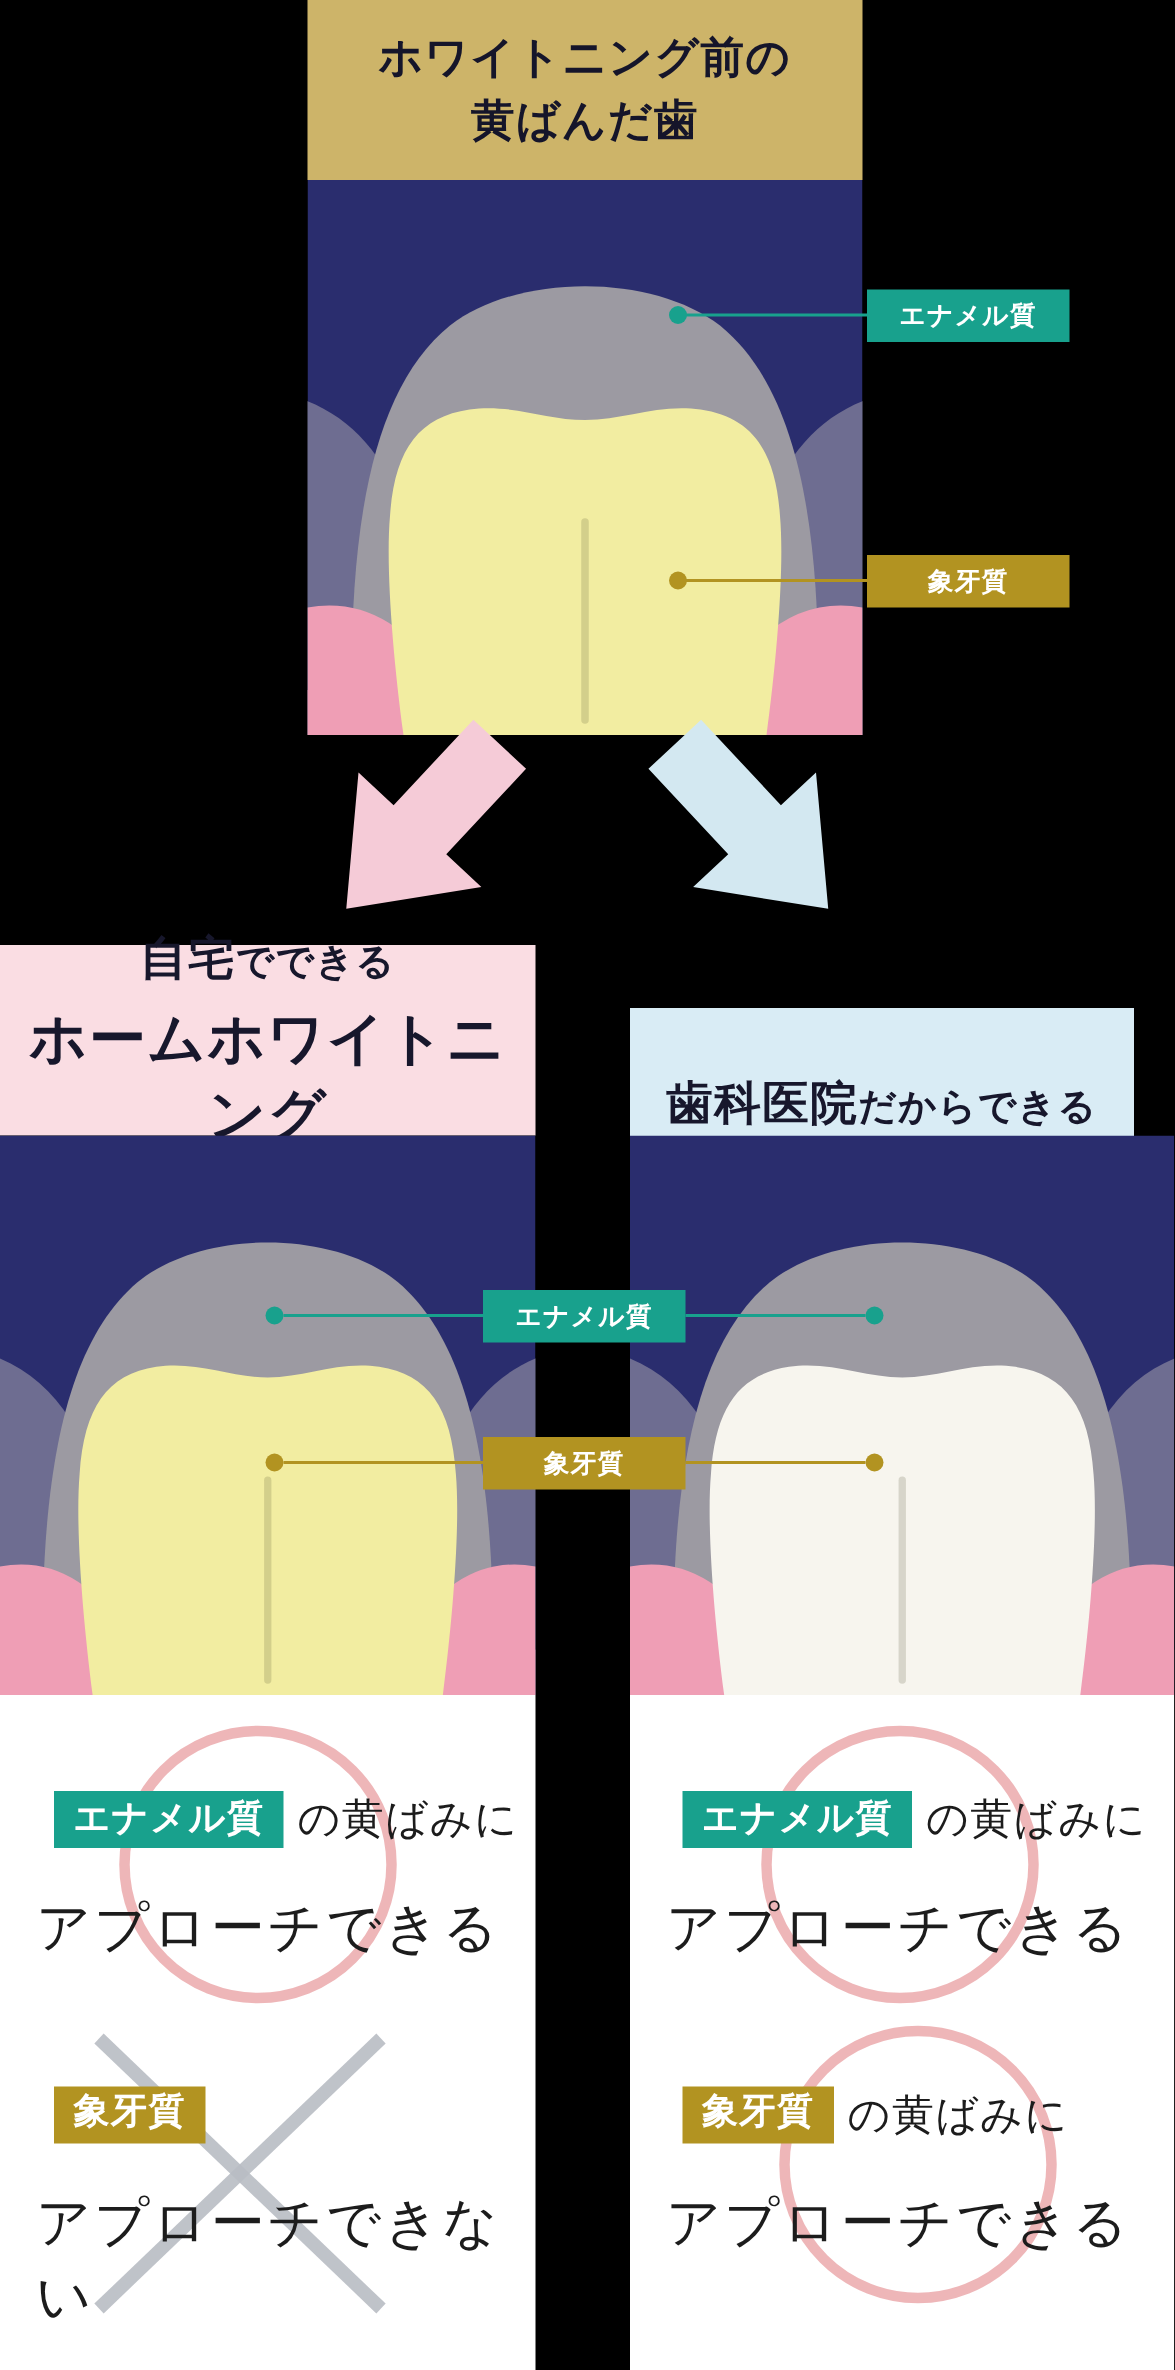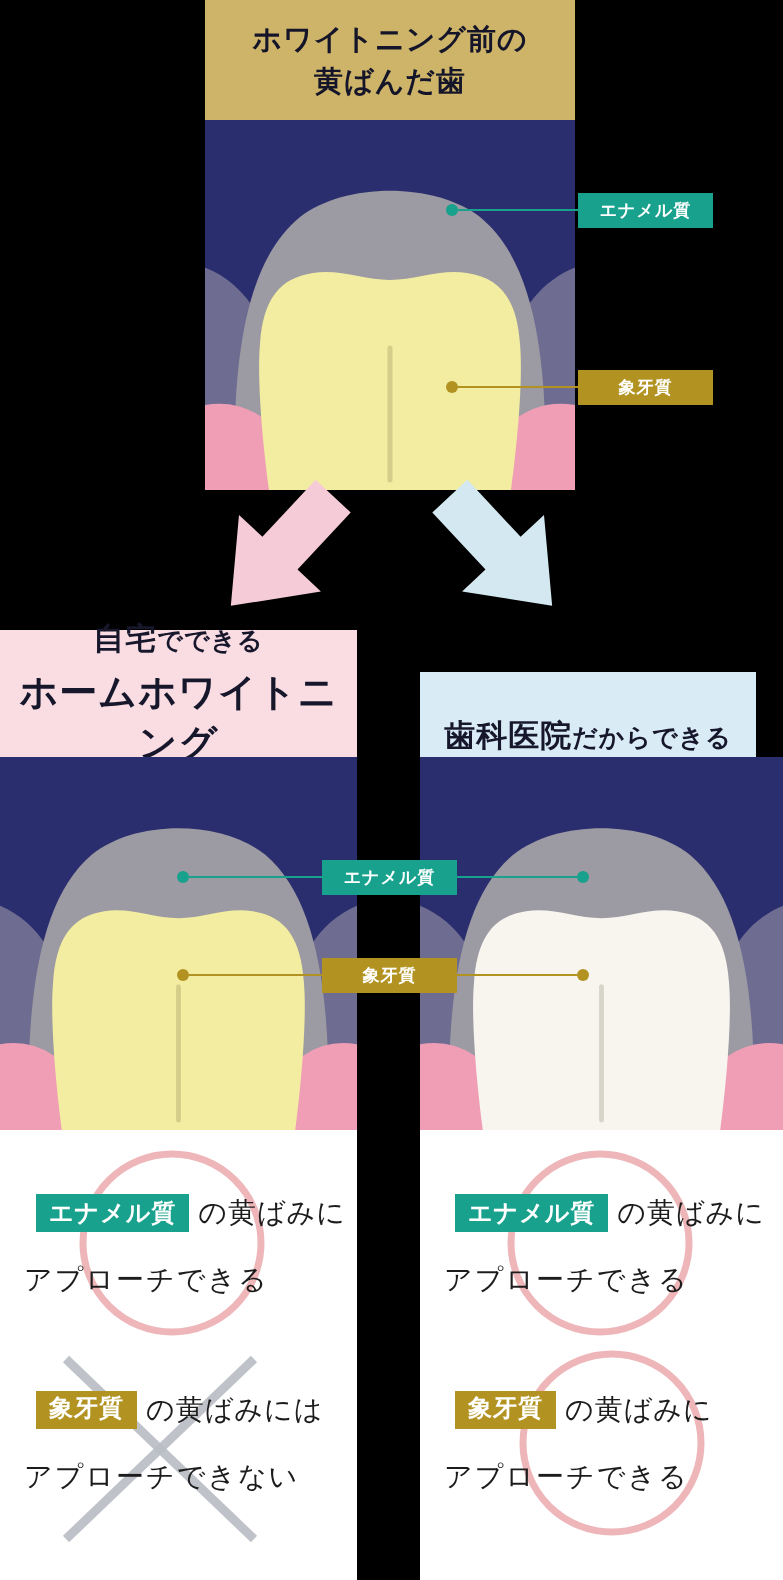--- a/index.html
+++ b/index.html
@@ -54,21 +54,21 @@
   .results{ position:absolute; top:1130px; height:450px; background:#ffffff; }
   .results-left{ left:0; width:357px; }
   .results-right{ left:420px; width:363px; }
   .result-block{ position:absolute; left:0; right:0; height:225px; overflow:visible; }
   .block-1{ top:0; } .block-2{ top:225px; }
   .mark{ position:absolute; overflow:visible; }
   .rline1{ position:absolute; display:flex; align-items:center; }
   .badge-lg{ display:inline-flex; align-items:center; justify-content:center;
     color:#fff; font-weight:bold; font-size:24px; line-height:1; padding:7px 13px; letter-spacing:1px; }
   .suffix{ font-size:28px; color:var(--text-dark); letter-spacing:1px; margin-left:9px;font-family:Liberation Serif, serif; }
-  .rline2{ position:absolute; font-size:28px; color:var(--text-dark); letter-spacing:2px; }
+  .rline2{ position:absolute; font-size:36px; color:var(--text-dark); letter-spacing:2px; }
 </style>
 </head>
 <body>
 
 <div class="page">
 
   <svg width="0" height="0" style="position:absolute" aria-hidden="true">
     <defs>
       <g id="tooth-scene">
         <rect x="0" y="0" width="370" height="370" fill="var(--illustration-bg,#2a2d6e)"></rect>
@@ -152,21 +152,20 @@
       </div>
       <div class="rline2" style="left:24px;top:131px">アプローチできる</div>
     </div>
     <div class="result-block block-2">
       <svg class="mark" style="left:52px;top:-10px" width="216" height="208">
         <line x1="14" y1="14" x2="202" y2="194" stroke="var(--cross-gray,#b9bdc4)" stroke-width="9" opacity="0.9"></line>
         <line x1="202" y1="14" x2="14" y2="194" stroke="var(--cross-gray,#b9bdc4)" stroke-width="9" opacity="0.9"></line>
       </svg>
       <div class="rline1" style="left:36px;top:36px">
         <span class="badge-lg gold-bg">象牙質</span>
-        <span class="suffix">の黄ばみには</span>
       </div>
       <div class="rline2" style="left:24px;top:103px">アプローチできない</div>
     </div>
   </div>
 
   <div class="results results-right">
     <div class="result-block block-1">
       <svg class="mark" style="left:80px;top:13px" width="200" height="200">
         <circle cx="100" cy="100" r="89" fill="none" stroke="var(--circle-red,#eba9ab)" stroke-width="7" opacity="0.85"></circle>
       </svg>

